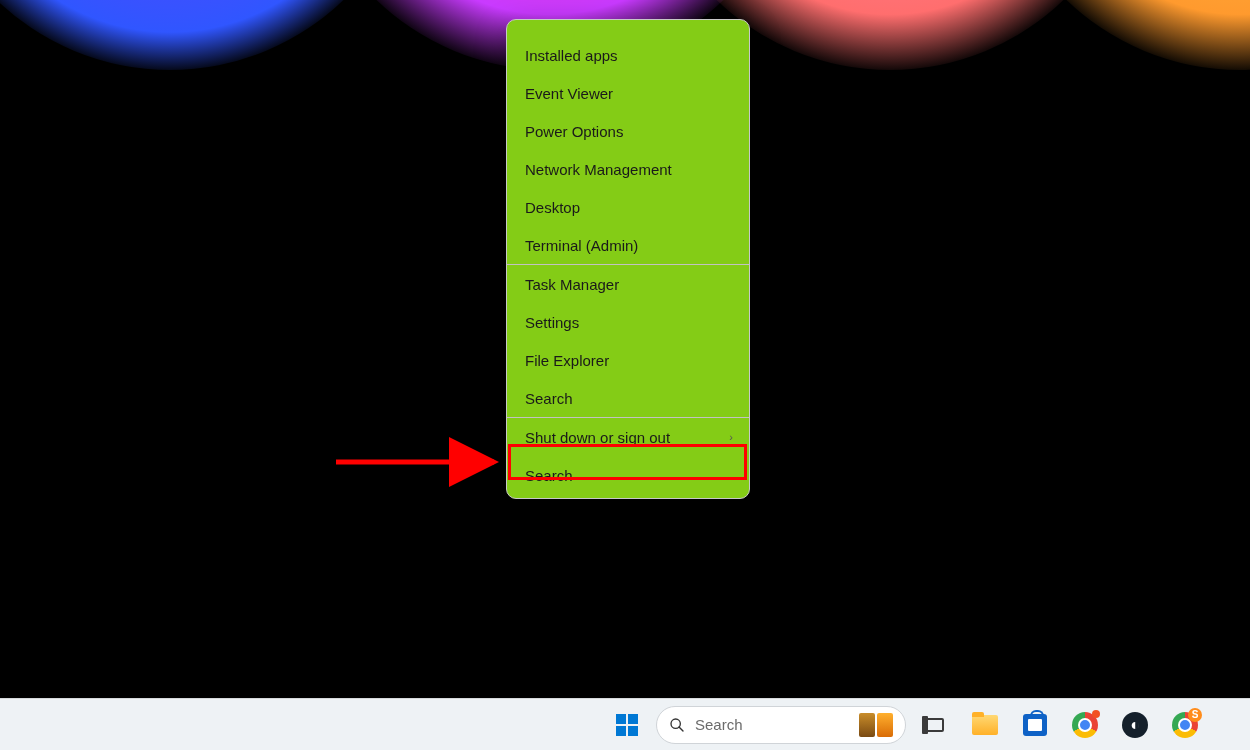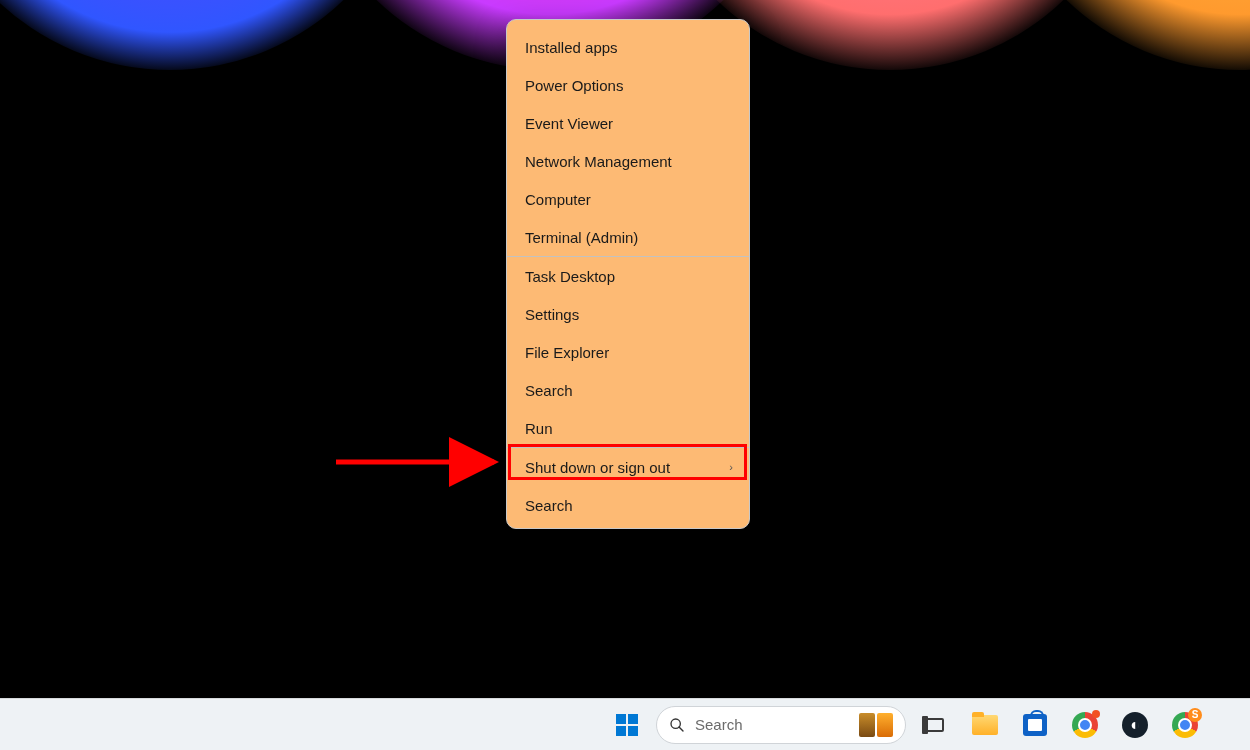--- a/index.html
+++ b/index.html
@@ -31,25 +31,25 @@
     .blob.b2 { left: 300px;  width: 500px; height: 500px; background: radial-gradient(circle at 50% 50%, #ff3aa8 0%, #c93aff 55%, rgba(0,0,0,0) 72%); }
     .blob.b3 { left: 640px;  width: 500px; height: 500px; background: radial-gradient(circle at 50% 50%, #ff8aa8 0%, #ff6e6e 55%, rgba(0,0,0,0) 72%); }
     .blob.b4 { left: 990px;  width: 500px; height: 500px; background: radial-gradient(circle at 50% 50%, #ffc24a 0%, #ff9a2e 55%, rgba(0,0,0,0) 72%); }
 
     
     .winx-menu {
       position: absolute;
       left: 506px;
       top: 19px;
       width: 244px;
-      background: #fdba74;
+      background: #84cc16;
       border: 1px solid #c8c8c8;
       border-radius: 10px;
       box-shadow: 0 10px 30px rgba(0,0,0,0.4);
-      padding-top: 8px;
+      padding-top: 16px;
       padding-bottom: 4px;
     }
     .winx-item {
       height: 38px;
       display: flex;
       align-items: center;
       padding: 0 18px;
       font-size: 15px;
       color: #1a1a1a;
       cursor: default;
@@ -185,49 +185,46 @@
   <div class="blob b2"></div>
   <div class="blob b3"></div>
   <div class="blob b4"></div>
 </div>
 
 <div class="winx-menu" id="winx">
     <div class="winx-item">
       <span>Installed apps</span>
     </div>
     <div class="winx-item">
+      <span>Event Viewer</span>
+    </div>
+    <div class="winx-item">
       <span>Power Options</span>
     </div>
     <div class="winx-item">
-      <span>Event Viewer</span>
-    </div>
-    <div class="winx-item">
       <span>Network Management</span>
     </div>
     <div class="winx-item">
-      <span>Computer</span>
+      <span>Desktop</span>
     </div>
     <div class="winx-item">
       <span>Terminal (Admin)</span>
     </div>
     <div class="winx-sep"></div>
     <div class="winx-item">
-      <span>Task Desktop</span>
+      <span>Task Manager</span>
     </div>
     <div class="winx-item">
       <span>Settings</span>
     </div>
     <div class="winx-item">
       <span>File Explorer</span>
     </div>
     <div class="winx-item">
       <span>Search</span>
-    </div>
-    <div class="winx-item">
-      <span>Run</span>
     </div>
     <div class="winx-sep"></div>
     <div class="winx-item">
       <span>Shut down or sign out</span>
       <span class="chev">›</span>
     </div>
     <div class="winx-item">
       <span>Search</span>
     </div>
   </div>

